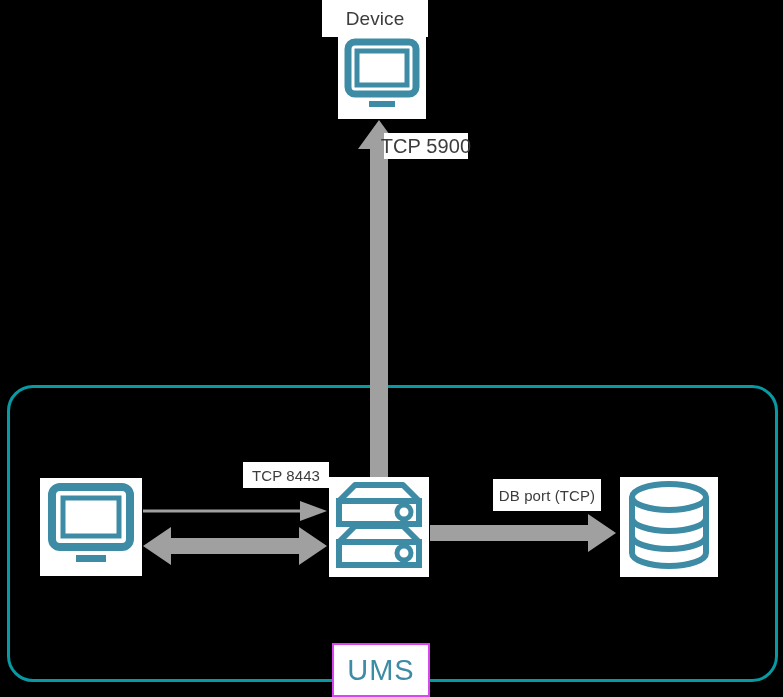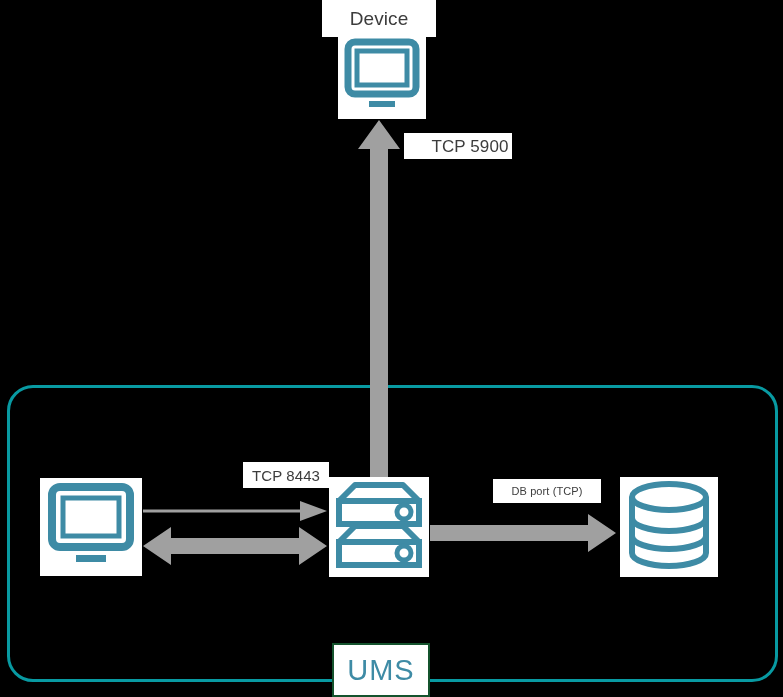--- a/index.html
+++ b/index.html
@@ -32,57 +32,56 @@
     line-height: 1;
     display: flex;
     align-items: center;
     justify-content: center;
     white-space: nowrap;
     letter-spacing: 0.1px;
   }
 
   .label-device {
     left: 322px; top: 0px;
-    width: 114px; height: 37px;
+    width: 106px; height: 37px;
     font-size: 19px;
   }
   .label-tcp5900 {
-    left: 404px; top: 133px;
+    left: 384px; top: 133px;
     width: 84px; height: 26px;
-    font-size: 17px;
-    padding-left: 24px;
+    font-size: 20px;
   }
   .label-tcp8443 {
     left: 243px; top: 462px;
     width: 86px; height: 26px;
     font-size: 15px;
     text-align: center;
   }
   .label-dbport {
     left: 493px; top: 479px;
-    width: 108px; height: 24px;
-    font-size: 11px;
+    width: 108px; height: 32px;
+    font-size: 15px;
   }
 
   
   .ums-box {
     position: absolute;
     left: 7px; top: 385px;
     width: 771px; height: 297px;
     border: 3px solid #089aa2;
     border-radius: 26px;
     box-sizing: border-box;
     background: transparent;
   }
   .ums-chip {
     position: absolute;
     left: 332px; top: 643px;
     width: 98px; height: 54px;
     background: #ffffff;
-    border: 2px solid #14532d;
+    border: 2px solid #d946ef;
     box-sizing: border-box;
     display: flex;
     align-items: center;
     justify-content: center;
     color: #3e8ba5;
     font-size: 29px;
     letter-spacing: 1px;
   }
 
   

